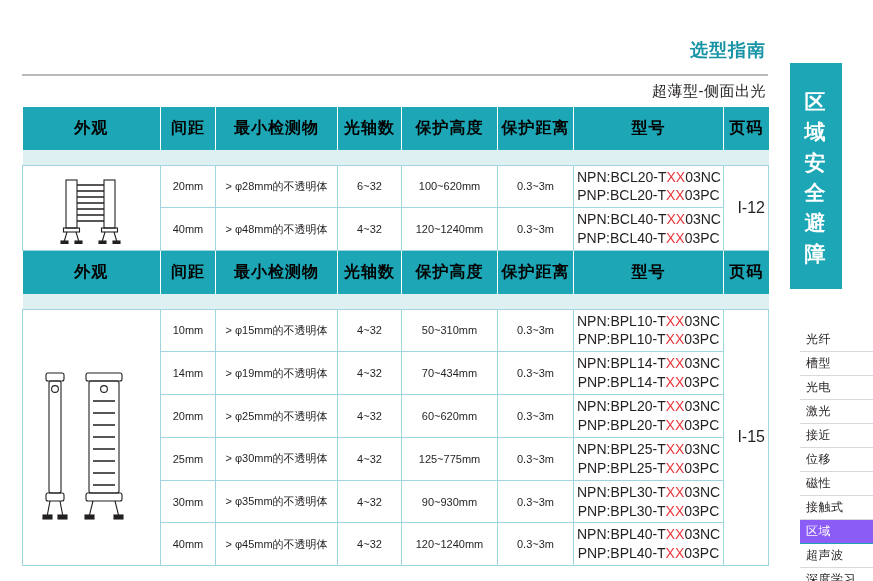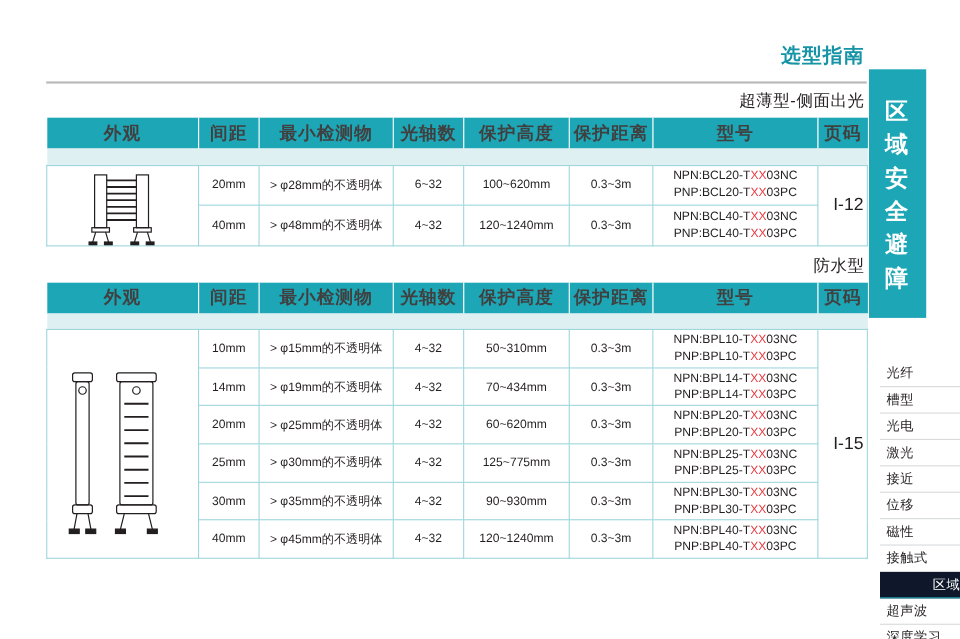--- a/index.html
+++ b/index.html
@@ -12,21 +12,21 @@
     color: #231f20;
     overflow: hidden;
     position: relative;
   }
 
   
   .page { position: relative; width: 873px; height: 581px; }
 
   .content {
     position: absolute;
-    left: 42px;
+    left: 22px;
     top: 0;
     width: 746px;
   }
 
   
   .guide-title {
     text-align: right;
     font-size: 18px;
     font-weight: bold;
     color: #1694a6;
@@ -52,45 +52,45 @@
   .section-head.second { padding-top: 8px; }
 
   
   table.spec {
     border-collapse: collapse;
     width: 100%;
     table-layout: fixed;
   }
   table.spec thead th {
     background: #1da6b5;
-    color: #404040;
+    color: #000000;
     font-size: 16px;
     font-weight: bold;
-    height: 28px;
+    height: 43px;
     letter-spacing: 1px;
     border-right: 1px solid #ffffff;
     vertical-align: middle;
   }
   table.spec thead th:last-child { border-right: none; }
   table.spec tr.spacer td {
     background: #dff0f2;
     height: 15px;
     border: none;
   }
   table.spec td {
     border: 1px solid #9fd6dd;
     font-size: 11px;
     text-align: center;
     vertical-align: middle;
     height: 34px;
     padding: 2px 3px;
     color: #231f20;
   }
   table.spec td.model {
-    font-size: 11px;
+    font-size: 14px;
     line-height: 1.35;
     white-space: nowrap;
   }
   table.spec td.page {
     font-size: 16px;
     font-weight: normal;
     text-align: right;
   }
   table.spec td.fig {
     padding: 0;
@@ -136,24 +136,23 @@
     width: 73px;
   }
   .index-list .item {
     font-size: 12px;
     color: #231f20;
     padding: 3px 0 3px 6px;
     border-bottom: 1px solid #d8d9db;
     letter-spacing: 0.5px;
   }
   .index-list .item.active {
-    background: #0f172a;
+    background: #8b5cf6;
     color: #ffffff;
     border-bottom: 1px solid #1da6b5;
-    text-align: right;
   }
 </style>
 </head>
 <body>
 
 <div class="page">
 
   <div class="content">
 
     <div class="guide-title">选型指南</div>
@@ -232,21 +231,20 @@
           <td>0.3~3m</td>
           <td class="model">
             <span>NPN:BCL40-T</span><span class="xx">XX</span><span>03NC</span><br>
             <span>PNP:BCL40-T</span><span class="xx">XX</span><span>03PC</span>
           </td>
         </tr>
       </tbody>
     </table>
 
 
-    <div class="section-head second">防水型</div>
 
     <table class="spec">
       <colgroup>
         <col style="width:138px">
         <col style="width:55px">
         <col style="width:122px">
         <col style="width:64px">
         <col style="width:96px">
         <col style="width:76px">
         <col style="width:150px">

